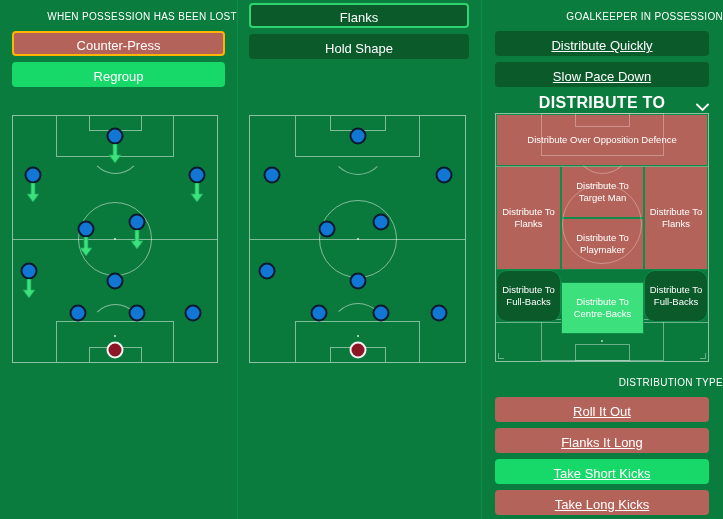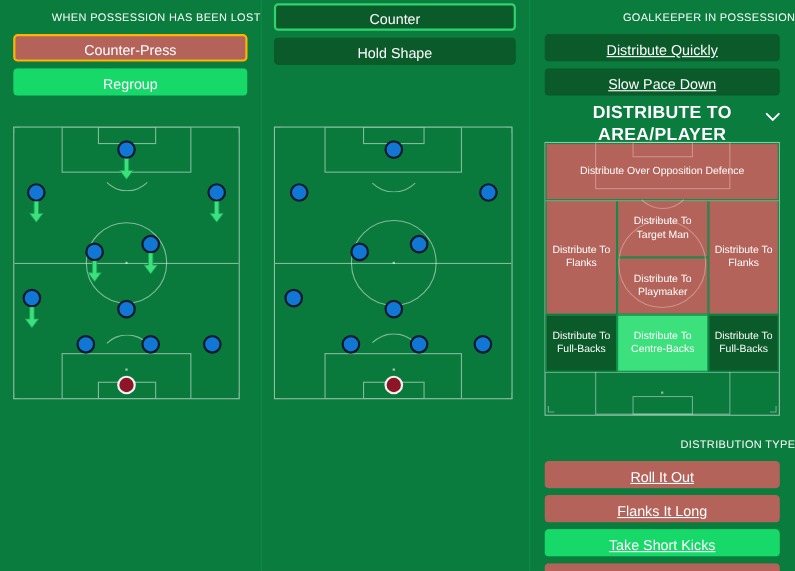--- a/index.html
+++ b/index.html
@@ -110,38 +110,38 @@
     font-weight: bold;
     text-align: center;
     line-height: 20px;
     letter-spacing: 0.3px;
   }
   .chev { position: absolute; right: 14px; top: 4px; }
 
   .dist-wrap {
     position: relative;
     width: 214px;
-    margin: 16px auto;
+    margin: 0 auto;
     background: #0a7a3c;
     border: 1px solid #8fbfa4;
   }
   .dist-cell {
     position: absolute;
     color: #ffffff;
     font-size: 9.5px;
     text-align: center;
     display: flex;
     align-items: center;
     justify-content: center;
     line-height: 12px;
     padding: 0 2px;
     border: 1px solid #0f8c49;
   }
   .dist-cell.terracotta { background: #b4635a; }
-  .dist-cell.darkgreen  { background: #0b5a2a; }
+  .dist-cell.darkgreen  { background: #0b5a2a; border-radius: 11px; }
   .dist-cell.brightgreen{ background: #3ce07d; }
 
   .ov { position: absolute; pointer-events: none; }
   .ov-line { background: rgba(235,205,200,0.45); }
   .ov-box { border: 1px solid rgba(235,205,200,0.45); }
   .ov-arc { border: 1px solid rgba(235,205,200,0.45); border-radius: 50%; }
   .ov-line-w { background: rgba(225,240,232,0.45); }
   .ov-box-w { border: 1px solid rgba(225,240,232,0.45); }
 </style>
 </head>
@@ -200,21 +200,21 @@
         <div class="player" style="left: 102px; top: 164.82px;"></div>
         <div class="player" style="left: 65.28px; top: 196.8px;"></div>
         <div class="player" style="left: 124.44px; top: 196.8px;"></div>
         <div class="player" style="left: 179.52px; top: 196.8px;"></div>
         <div class="player gk" style="left: 102px; top: 233.7px;"></div>
       </div>
   </div>
 
   <div class="col col-b">
     <div style="padding-top:3px;">
-      <div class="btn darkgreen sel-green">Counter</div>
+      <div class="btn darkgreen sel-green">Flanks</div>
       <div class="btn darkgreen">Hold Shape</div>
     </div>
     <div id="pitchRight" class="pitch" style="position:absolute; left:12px; top:115px; width:217px; height:248px;">
         <div class="pl pl-h" style="top:123px;"></div>
         <div class="arc" style="left:68.5px; top:84px; width:78px; height:78px;"></div>
         <div class="cdot" style="left:106.5px; top:122px;"></div>
         <div class="box" style="left:45px; top:-1px; width:125px; height:42px;"></div>
         <div class="box" style="left:79.5px; top:-1px; width:56px; height:16px;"></div>
         <div class="arc" style="left:79.5px; top:25.2px; width:56px; height:33.6px; border-top-color:transparent; border-left-color:transparent; border-right-color:transparent; border-radius:0 0 56px 56px;"></div>
         <div class="box" style="left:45px; top:205px; width:125px; height:42px;"></div>
@@ -275,21 +275,21 @@
         </div>
         <div class="dist-cell terracotta" style="left: 65px; top: 104px; width: 83px; height: 52px;">
           <span>Distribute To Playmaker</span>
         </div>
         <div class="dist-cell terracotta" style="left: 148px; top: 52px; width: 64px; height: 104px;">
           <span>Distribute To Flanks</span>
         </div>
         <div class="dist-cell darkgreen" style="left: 0px; top: 156px; width: 65px; height: 52px;">
           <span>Distribute To Full-Backs</span>
         </div>
-        <div class="dist-cell brightgreen" style="left: 65px; top: 156px; width: 83px; height: 52px;">
+        <div class="dist-cell brightgreen" style="left: 65px; top: 168px; width: 83px; height: 52px;">
           <span>Distribute To Centre-Backs</span>
         </div>
         <div class="dist-cell darkgreen" style="left: 148px; top: 156px; width: 64px; height: 52px;">
           <span>Distribute To Full-Backs</span>
         </div>
         <div class="ov ov-box" style="left:44.5px; top:-1px; width:123px; height:43px;"></div>
         <div class="ov ov-box" style="left:78.5px; top:-1px; width:55px; height:14px;"></div>
         <div class="ov ov-arc" style="left:78.5px; top:26.5px; width:55px; height:33px; border-top-color:transparent; border-left-color:transparent; border-right-color:transparent; border-radius:0 0 55px 55px;"></div>
         <div class="ov ov-arc" style="left:66px; top:70px; width:80px; height:80px;"></div>
         <div class="ov ov-line" style="left:0; top:52px; width:212px; height:1px;"></div>

